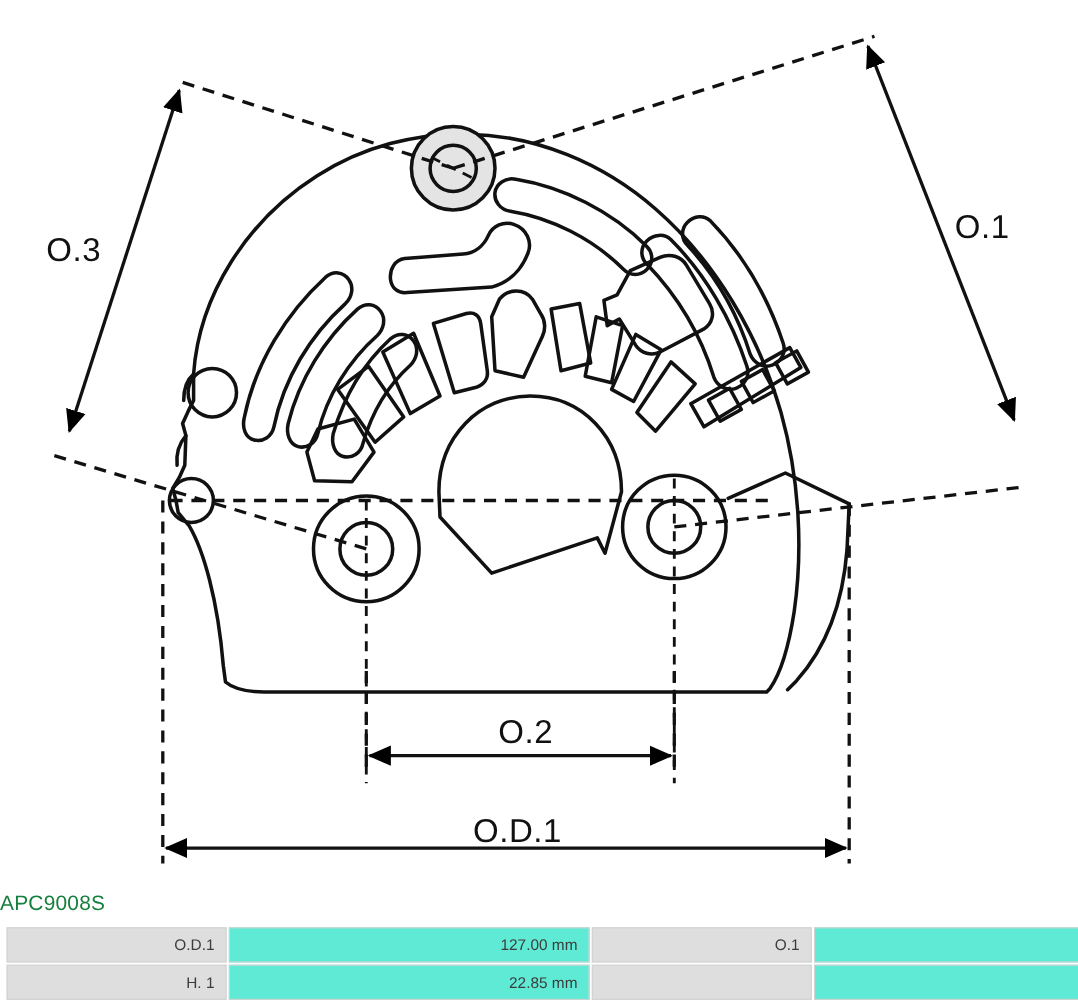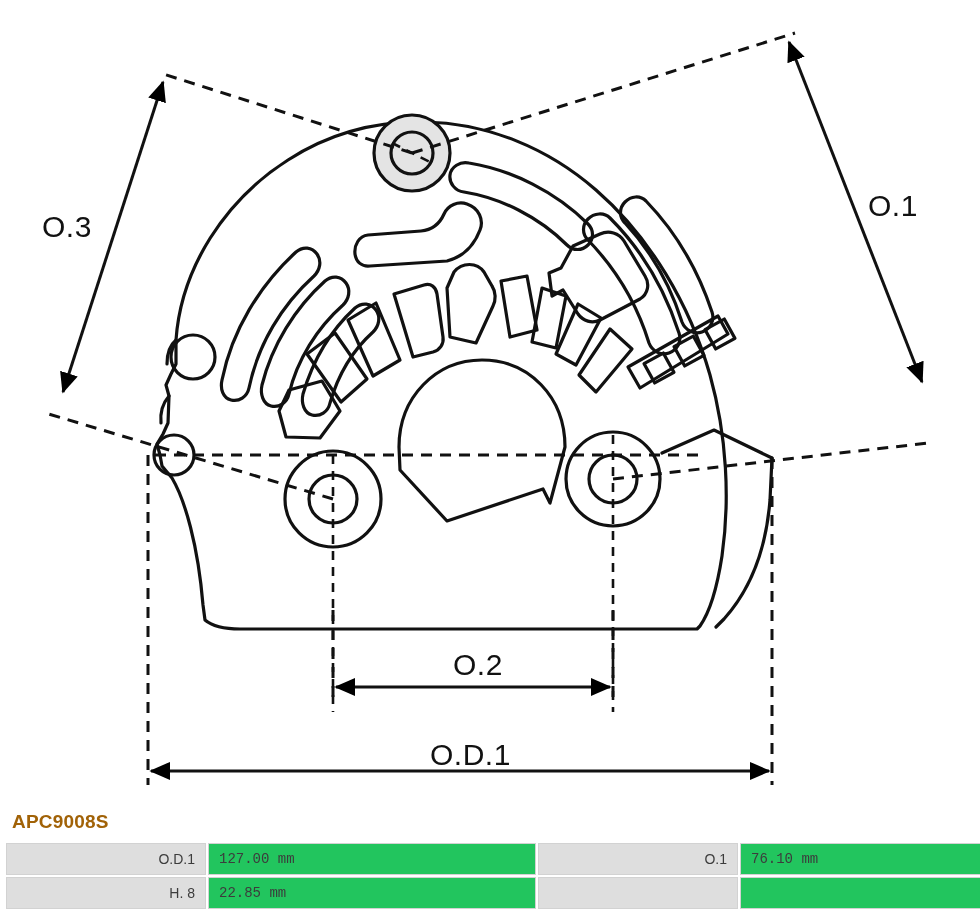--- a/index.html
+++ b/index.html
@@ -38,25 +38,25 @@
   .dim-text {
     font-family: "Liberation Sans", sans-serif;
     font-size: 30px;
     fill: #111111;
     letter-spacing: 0.5px;
   }
 
   
   #part-number {
     position: absolute;
-    left: 12px;
+    left: 0;
     top: 810px;
     font-size: 19px;
-    font-weight: 700;
-    color: #a16207;
+    font-weight: 400;
+    color: #15803d;
     letter-spacing: 0.2px;
     line-height: 24px;
     white-space: nowrap;
   }
 
   
   #spec-table-wrap {
     position: absolute;
     left: 4px;
     top: 841px;
@@ -75,23 +75,23 @@
     color: #3c3c3c;
     vertical-align: middle;
     border: 1px solid #d2d2d2;
   }
   td.lbl {
     background: #dedede;
     text-align: right;
     width: 178px;
   }
   td.val {
-    background: #22c55e;
+    background: #5eead4;
+    text-align: right;
     width: 306px;
-    font-family: Liberation Mono, monospace;
   }
   td.lbl.empty, td.val.empty {
     color: transparent;
   }
 </style>
 </head>
 <body>
 
 <div id="page">
 
@@ -304,21 +304,21 @@
   <div id="spec-table-wrap">
     <table class="spec">
       <tbody>
         <tr>
           <td class="lbl">O.D.1</td>
           <td class="val">127.00 mm</td>
           <td class="lbl">O.1</td>
           <td class="val">76.10  mm</td>
         </tr>
         <tr>
-          <td class="lbl">H. 8</td>
+          <td class="lbl">H. 1</td>
           <td class="val">22.85 mm</td>
           <td class="lbl empty"></td>
           <td class="val empty"></td>
         </tr>
       </tbody>
     </table>
   </div>
 
 </div>
 

